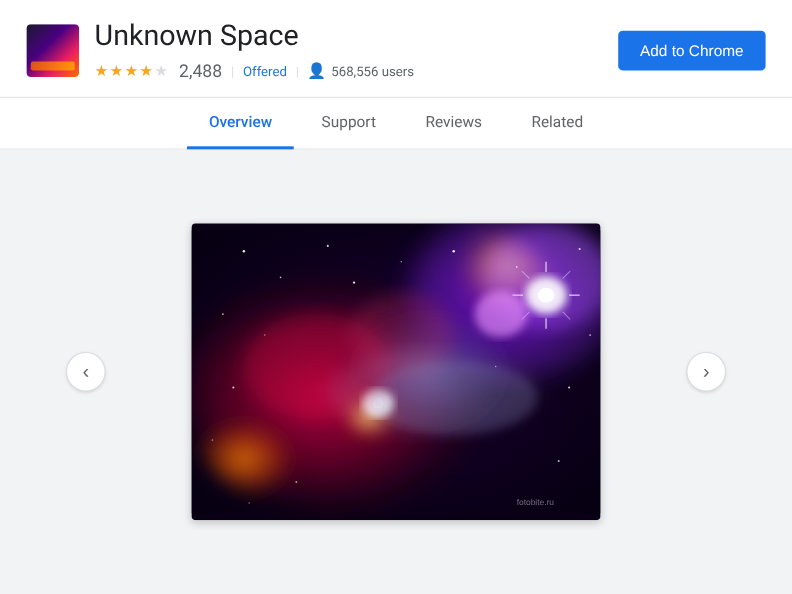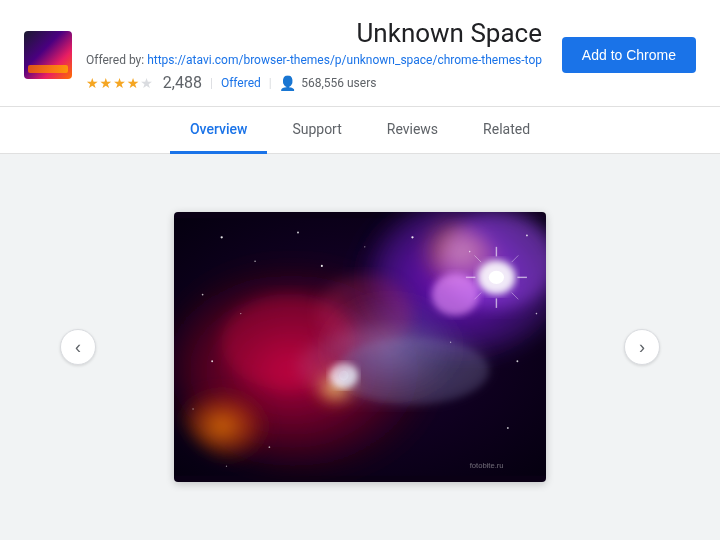--- a/index.html
+++ b/index.html
@@ -62,21 +62,20 @@
       height: 8px;
       background: linear-gradient(90deg, #ff6600, #ffaa00);
       border-radius: 2px;
       opacity: 0.8;
     }
 
     .header-info {
       display: flex;
       flex-direction: column;
       gap: 4px;
-      text-align: right;
     }
 
     .extension-title {
       font-size: 26px;
       font-weight: 400;
       color: #202124;
       line-height: 1.2;
     }
 
     .offered-by {
@@ -252,24 +251,20 @@
 
 <div class="page-wrapper">
 
   <div class="header">
     <div class="header-left">
       <div class="extension-icon">
         <div class="extension-icon-img"></div>
       </div>
       <div class="header-info">
         <span class="extension-title">Unknown Space</span>
-        <div class="offered-by">
-          <span>Offered by:</span>
-          <a href="#">https://atavi.com/browser-themes/p/unknown_space/chrome-themes-top</a>
-        </div>
         <div class="meta-row">
           <div class="stars">
             <span class="star">★</span>
             <span class="star">★</span>
             <span class="star">★</span>
             <span class="star">★</span>
             <span class="star empty">★</span>
           </div>
           <span class="rating-count">2,488</span>
           <span class="meta-divider">|</span>

